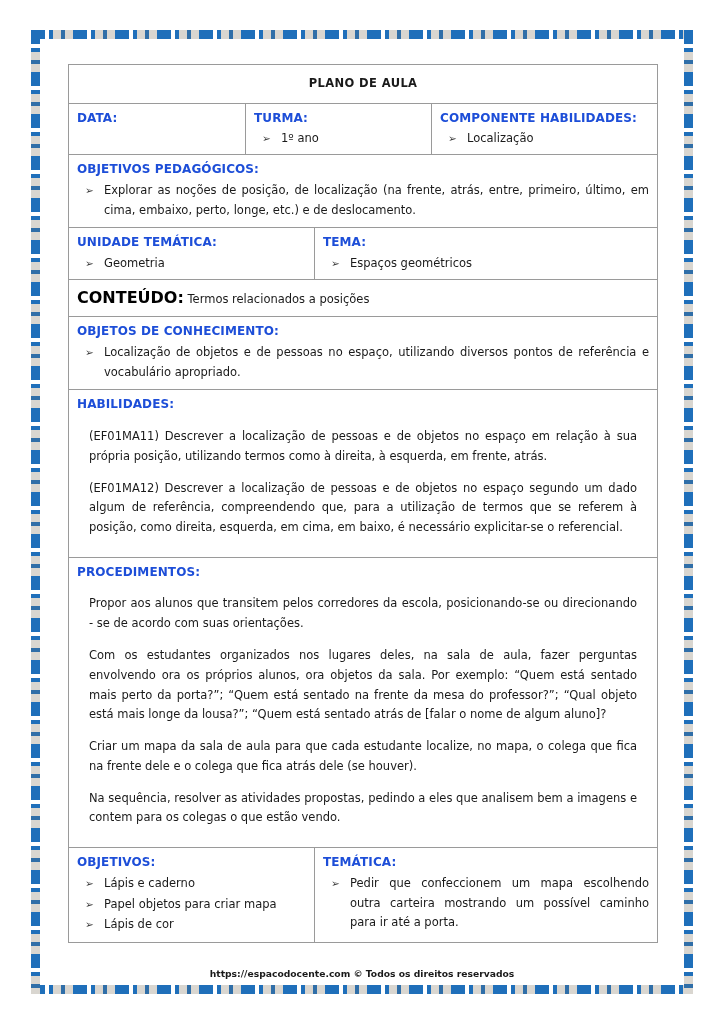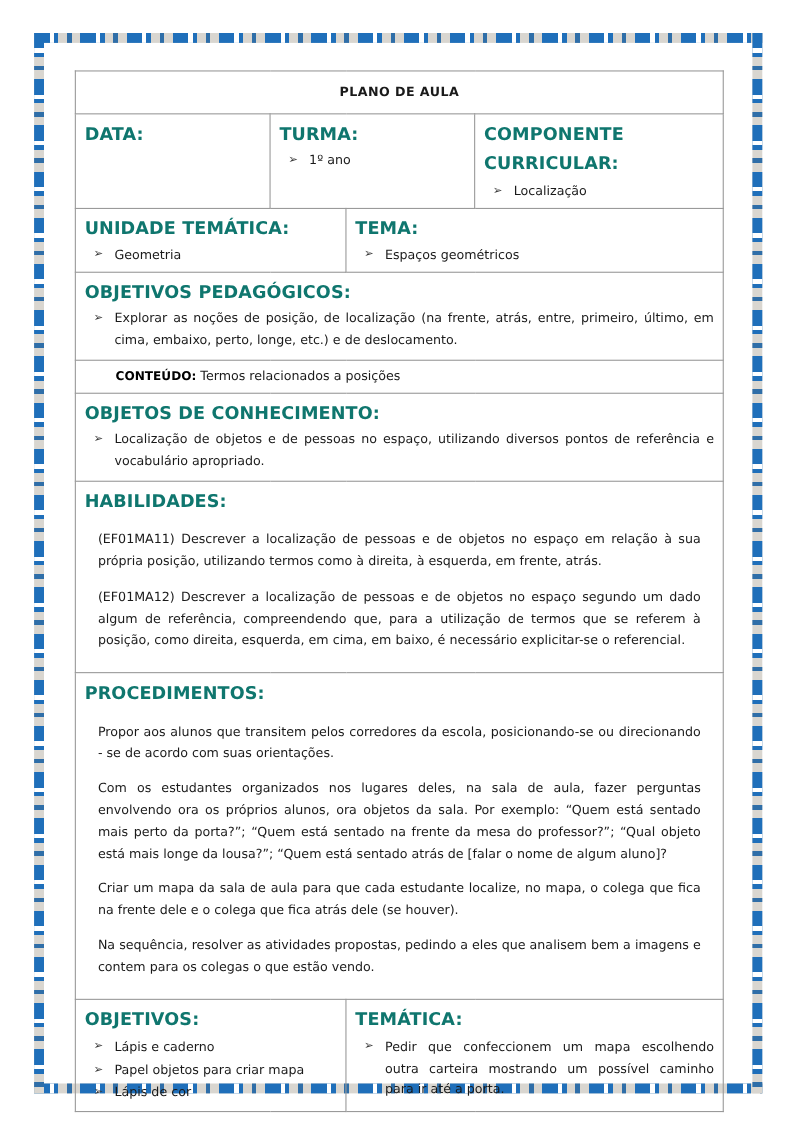--- a/index.html
+++ b/index.html
@@ -117,25 +117,25 @@
     font-weight: bold;
     font-size: 16.5px;
     letter-spacing: 0.4px;
     padding-top: 9px !important;
     padding-bottom: 9px !important;
     color: #000;
   }
 
   .lbl {
     font-weight: bold;
-    font-size: 16px;
-    color: #0f766e;
+    font-size: 12px;
+    color: #1d4ed8;
     letter-spacing: 0.1px;
   }
-  .lbl-inline { font-weight: bold; font-size: 11px; color:#000;margin-left:28px; }
+  .lbl-inline { font-weight: bold; font-size: 16px; color:#000; }
 
   
   ul.bul {
     list-style: none;
     margin: 0;
     padding: 0;
   }
   ul.bul li {
     position: relative;
     padding-left: 27px;
@@ -206,25 +206,37 @@
       <td colspan="2">
         <div class="lbl">TURMA:</div>
         <ul class="bul">
           <li>
             <span class="arw">➢</span>
             <span>1º ano</span>
           </li>
         </ul>
       </td>
       <td>
-        <div class="lbl">COMPONENTE CURRICULAR:</div>
+        <div class="lbl">COMPONENTE HABILIDADES:</div>
         <ul class="bul">
           <li>
             <span class="arw">➢</span>
             <span>Localização</span>
+          </li>
+        </ul>
+      </td>
+    </tr>
+
+    <tr>
+      <td colspan="4" class="cell-pad-b">
+        <div class="lbl">OBJETIVOS PEDAGÓGICOS:</div>
+        <ul class="bul">
+          <li class="just-li">
+            <span class="arw">➢</span>
+            <span>Explorar as noções de posição, de localização (na frente, atrás, entre, primeiro, último, em cima, embaixo, perto, longe, etc.) e de deslocamento.</span>
           </li>
         </ul>
       </td>
     </tr>
 
     <tr>
       <td colspan="2">
         <div class="lbl">UNIDADE TEMÁTICA:</div>
         <ul class="bul">
           <li>
@@ -232,32 +244,20 @@
             <span>Geometria</span>
           </li>
         </ul>
       </td>
       <td colspan="2">
         <div class="lbl">TEMA:</div>
         <ul class="bul">
           <li>
             <span class="arw">➢</span>
             <span>Espaços geométricos</span>
-          </li>
-        </ul>
-      </td>
-    </tr>
-
-    <tr>
-      <td colspan="4" class="cell-pad-b">
-        <div class="lbl">OBJETIVOS PEDAGÓGICOS:</div>
-        <ul class="bul">
-          <li class="just-li">
-            <span class="arw">➢</span>
-            <span>Explorar as noções de posição, de localização (na frente, atrás, entre, primeiro, último, em cima, embaixo, perto, longe, etc.) e de deslocamento.</span>
           </li>
         </ul>
       </td>
     </tr>
 
     <tr>
       <td colspan="4">
         <span class="lbl-inline">CONTEÚDO:</span>
         <span>Termos relacionados a posições</span>
       </td>
@@ -317,14 +317,15 @@
           <li class="just-li">
             <span class="arw">➢</span>
             <span>Pedir que confeccionem um mapa escolhendo outra carteira mostrando um possível caminho para ir até a porta.</span>
           </li>
         </ul>
       </td>
     </tr>
   </tbody>
     </table>
 
+  <div id="footer">https://espacodocente.com © Todos os direitos reservados</div>
 
 </div>
 
 </body></html>

